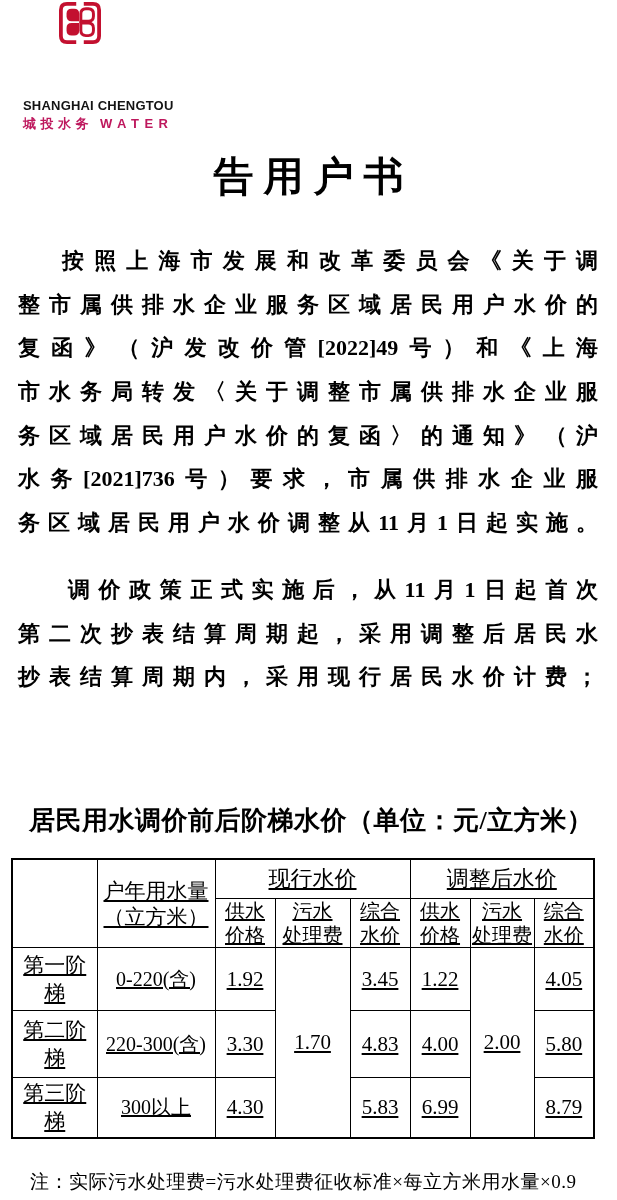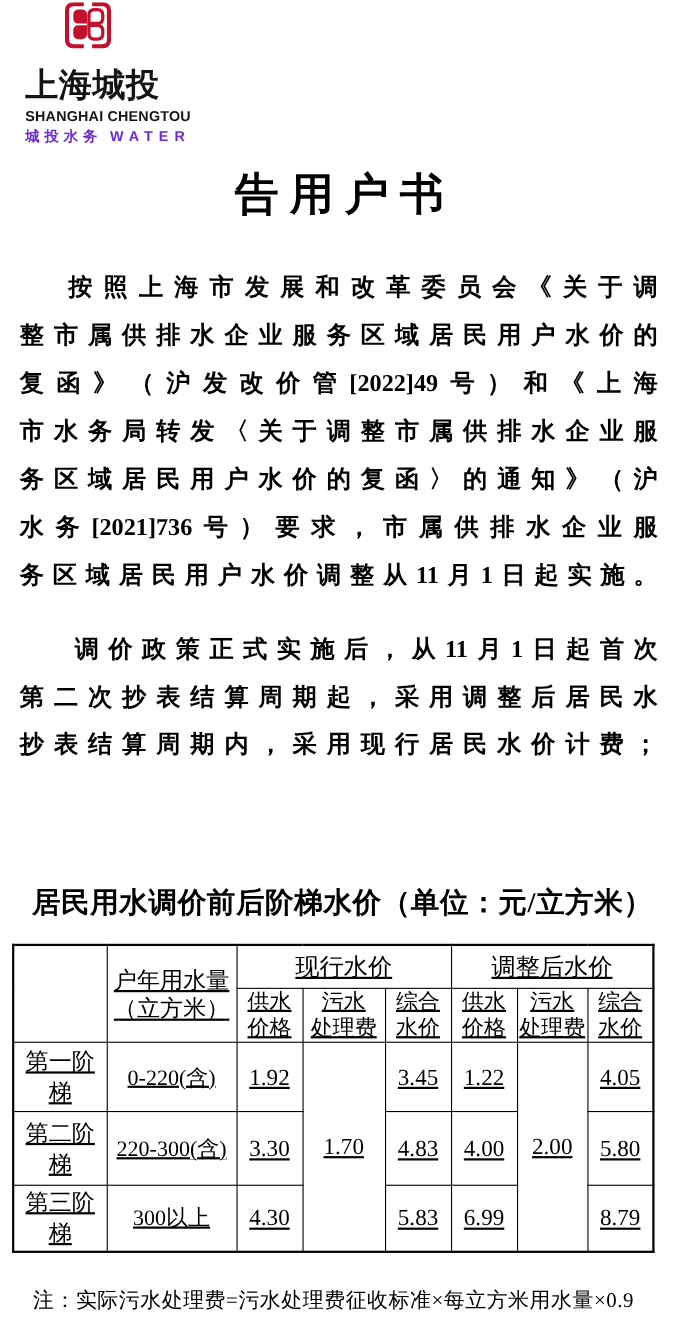--- a/index.html
+++ b/index.html
@@ -6,21 +6,21 @@
   #page{position:relative;width:617px;height:1200px;background:#ffffff;overflow:hidden;
         font-family:"Liberation Serif","DejaVu Serif",serif;color:#000;}
 
   
   #logo-icon{position:absolute;left:59px;top:2px;width:42px;height:42px;}
   .brand-cn{position:absolute;left:23px;top:61px;font-family:"Liberation Sans","DejaVu Sans",sans-serif;
             font-weight:bold;font-size:30px;line-height:34px;letter-spacing:0.5px;color:#141414;}
   .brand-en{position:absolute;left:23px;top:98px;font-family:"Liberation Sans","DejaVu Sans",sans-serif;
             font-weight:bold;font-size:13px;letter-spacing:0.2px;color:#141414;white-space:nowrap;}
   .division{position:absolute;left:23px;top:115px;font-family:"Liberation Sans","DejaVu Sans",sans-serif;
-            font-weight:bold;font-size:13px;color:#6d28d9;white-space:nowrap;}
+            font-weight:bold;font-size:13px;color:#be185d;white-space:nowrap;}
   .division .cn{letter-spacing:4.5px;}
   .division .en{letter-spacing:5.5px;margin-left:7px;}
 
   
   .doc-title{position:absolute;left:0;top:155px;width:100%;text-align:center;
              font-size:40px;font-weight:bold;letter-spacing:10px;text-indent:10px;line-height:1.1;}
 
   
   .body-text{position:absolute;left:18px;top:239px;width:580px;font-size:22px;font-weight:bold;}
   .bline{height:43.7px;line-height:43.7px;text-align:justify;text-align-last:justify;
@@ -60,21 +60,20 @@
     <g stroke="#c3102f" stroke-width="9" fill="none">
       <path d="M 41,4.5 L 19,4.5 Q 4.5,4.5 4.5,19 L 4.5,81 Q 4.5,95.5 19,95.5 L 41,95.5"></path>
       <path d="M 59,4.5 L 81,4.5 Q 95.5,4.5 95.5,19 L 95.5,81 Q 95.5,95.5 81,95.5 L 59,95.5"></path>
     </g>
     <path d="M 48,46 L 30,46 Q 18,46 18,34 L 18,28 Q 18,16 30,16 L 36,16 Q 48,16 48,28 Z" fill="#c3102f"></path>
     <path d="M 48,50 L 48,68 Q 48,80 36,80 L 30,80 Q 18,80 18,68 L 18,62 Q 18,50 30,50 Z" fill="#c3102f"></path>
     <path d="M 52,46 L 52,28 Q 52,16 64,16 L 70,16 Q 82,16 82,28 L 82,34 Q 82,46 70,46 Z" fill="none" stroke="#c3102f" stroke-width="7"></path>
     <path d="M 52,50 L 70,50 Q 82,50 82,62 L 82,68 Q 82,80 70,80 L 64,80 Q 52,80 52,68 Z" fill="none" stroke="#c3102f" stroke-width="7"></path>
   </svg>
 
-  <div class="brand-cn">上海城投</div>
   <div class="brand-en">SHANGHAI CHENGTOU</div>
   <div class="division">
     <span class="cn">城投水务</span><span class="en">WATER</span>
   </div>
 
   <div class="doc-title">告用户书</div>
 
   <div class="body-text">
     <div>
       <div class="bline p1-indent">按照上海市发展和改革委员会《关于调</div>

